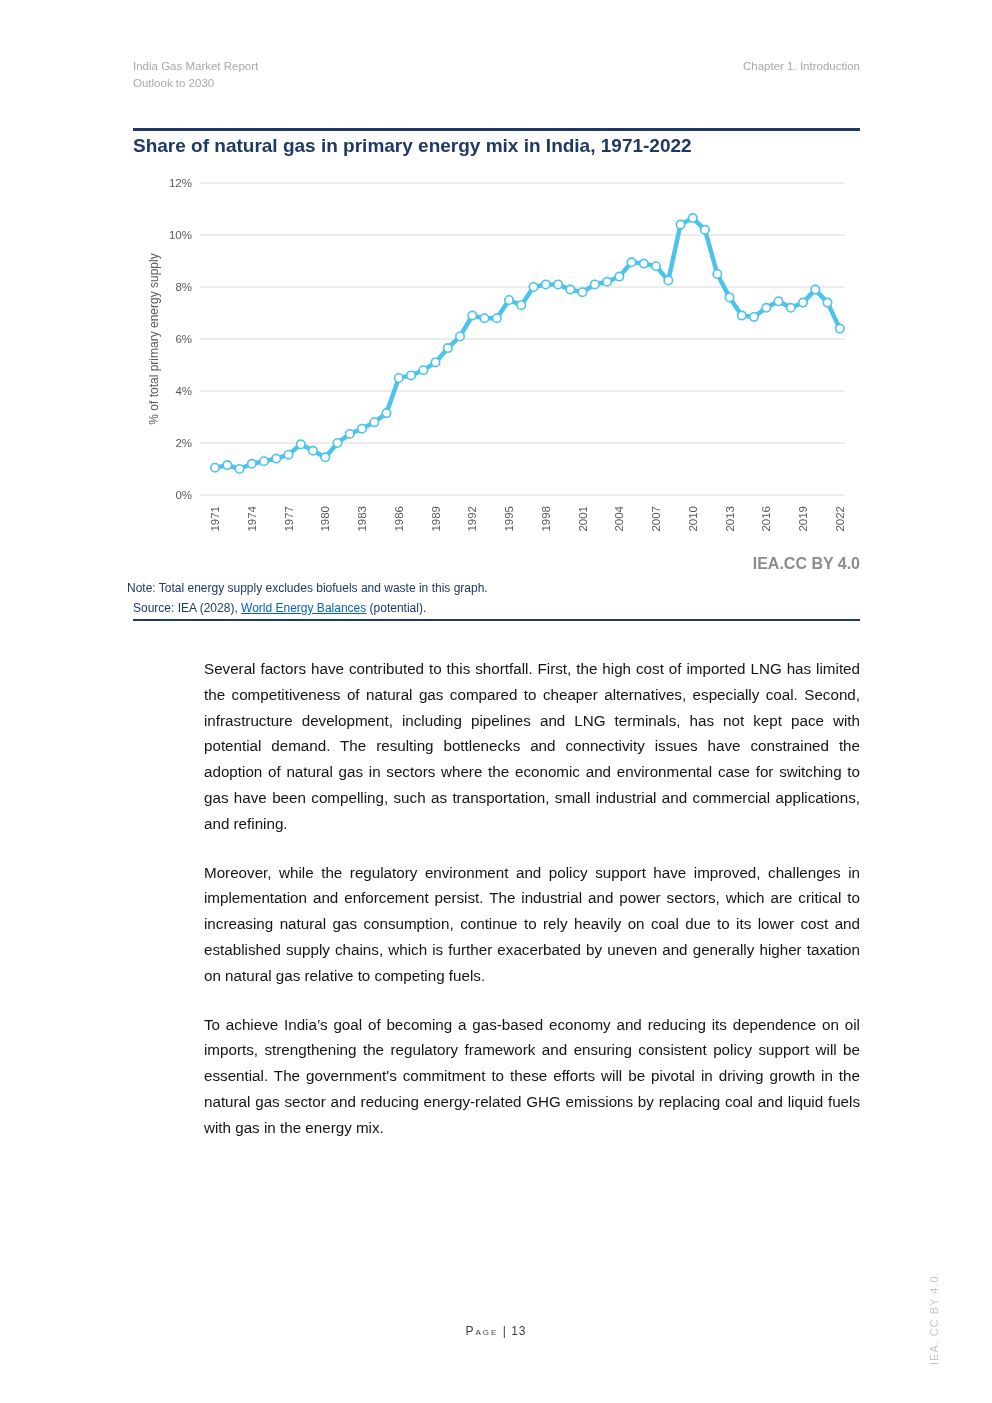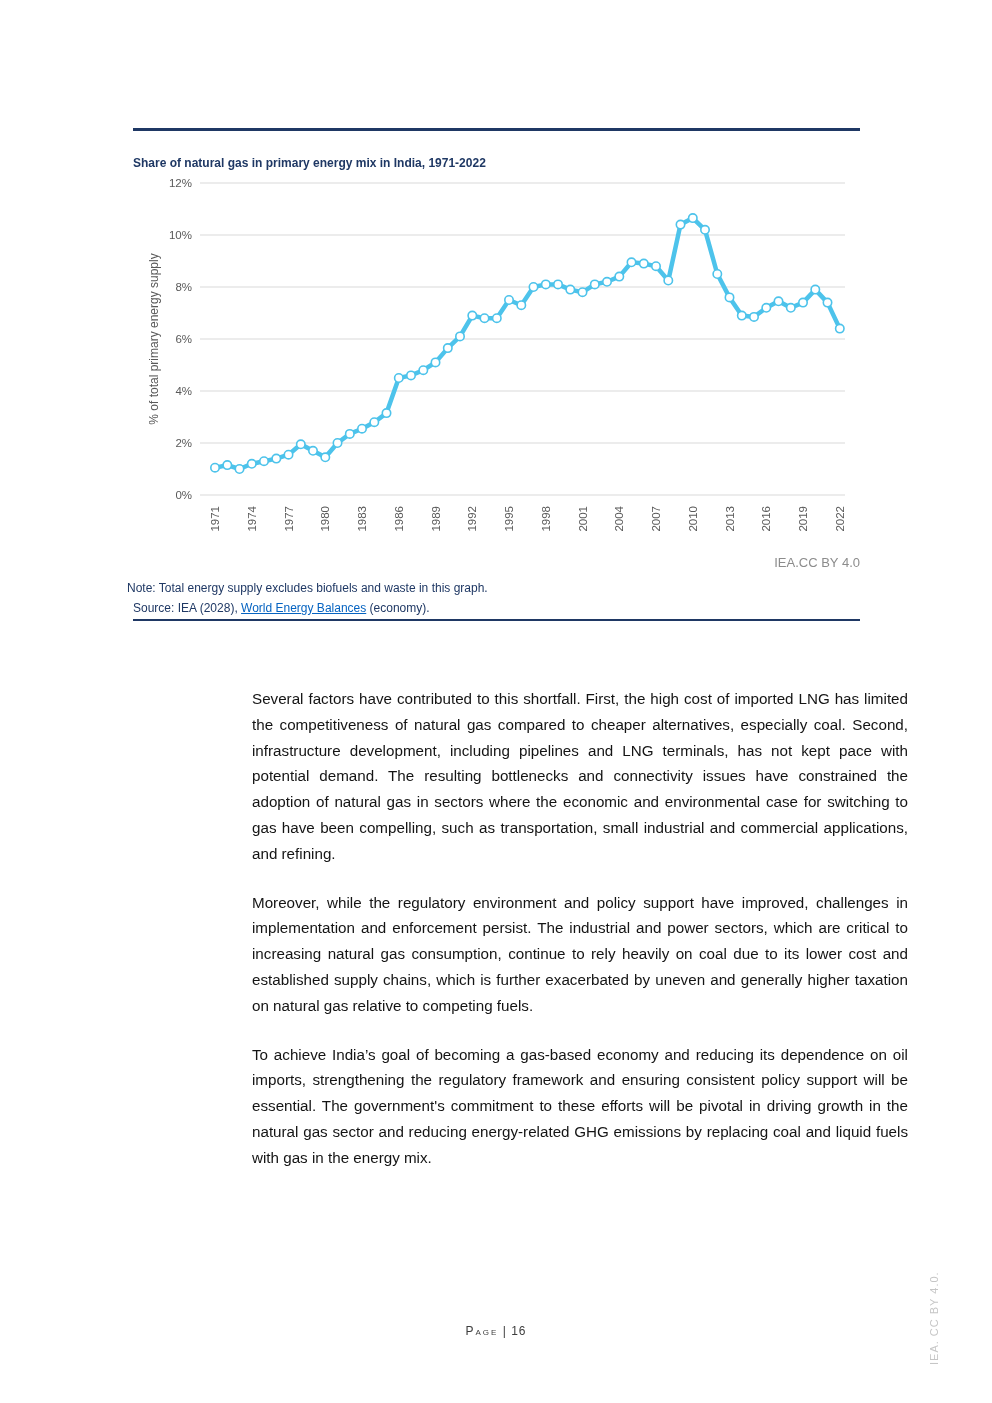--- a/index.html
+++ b/index.html
@@ -5,44 +5,51 @@
   html,body{margin:0;padding:0;background:#ffffff;}
   .page{position:relative;width:992px;height:1403px;background:#ffffff;overflow:hidden;
         font-family:"Liberation Sans", sans-serif;}
   
   .hdr{position:absolute;top:58px;left:133px;right:132px;display:flex;justify-content:space-between;
        color:#a8a8a8;font-size:11.5px;line-height:17px;}
   
   .fig{position:absolute;left:133px;right:132px;top:128px;}
   .rule-top{border-top:3px solid #1f3864;}
   .rule-bot{position:absolute;left:133px;right:132px;top:619px;border-top:2.5px solid #1f3864;}
-  .fig-title{color:#1f3864;font-size:12px;font-weight:bold;margin-top:25px;}
+  .fig-title{color:#1f3864;font-size:19px;font-weight:bold;margin-top:4px;}
   #chart-wrap{position:absolute;left:140px;top:168px;width:730px;height:380px;}
-  .attribution{position:absolute;right:132px;top:555px;color:#8c8c8c;font-size:13px;}
+  .attribution{position:absolute;right:132px;top:555px;color:#8c8c8c;font-size:16px;font-weight:bold;}
   .note-line{position:absolute;left:127px;top:578px;color:#1f3864;font-size:12px;line-height:20px;}
   .src-line{position:absolute;left:133px;top:598px;color:#1f3864;font-size:12px;line-height:20px;}
   .src-line a{color:#0563c1;text-decoration:underline;cursor:pointer;margin-top:7px;}
   
-  .content{position:absolute;left:204px;width:656px;top:686px;margin-left:48px;}
+  .content{position:absolute;left:204px;width:656px;top:656px;}
   .content p{margin:0 0 23px 0;color:#141414;font-size:15.2px;line-height:25.8px;
              text-align:justify;text-align-last:left;}
   
   .footer{position:absolute;left:0;right:0;top:1324px;text-align:center;color:#3d3d3d;
           font-size:12px;letter-spacing:1px;}
   .footer .sc{font-variant:small-caps;letter-spacing:2px;}
   .side-vert{position:absolute;right:48px;top:1245px;height:120px;width:16px;
              writing-mode:vertical-rl;transform:rotate(180deg);
              color:#c6c6c6;font-size:11px;letter-spacing:1px;white-space:nowrap;}
   svg text{font-family:"Liberation Sans", sans-serif;}
 </style>
 </head>
 <body>
 
 <div class="page">
 
+  <div class="hdr">
+    <div>
+      <div>India Gas Market Report</div>
+      <div>Outlook to 2030</div>
+    </div>
+    <div>Chapter 1. Introduction</div>
+  </div>
 
   <div class="fig">
     <div class="rule-top"></div>
     <div class="fig-title">Share of natural gas in primary energy mix in India, 1971-2022</div>
   </div>
 
   <div id="chart-wrap">
     <svg id="chart-svg" width="730" height="380">
         <line x1="60" x2="705" y1="327" y2="327" stroke="#d9d9d9" stroke-width="1"></line>
         <text x="52" y="331" text-anchor="end" font-size="11.5" fill="#595959">0%</text>
@@ -129,27 +136,27 @@
         <circle cx="663.0" cy="134.6" r="4.2" fill="#ffffff" stroke="#4dc3eb" stroke-width="1.6"></circle>
         <circle cx="675.3" cy="121.6" r="4.2" fill="#ffffff" stroke="#4dc3eb" stroke-width="1.6"></circle>
         <circle cx="687.5" cy="134.6" r="4.2" fill="#ffffff" stroke="#4dc3eb" stroke-width="1.6"></circle>
         <circle cx="699.8" cy="160.6" r="4.2" fill="#ffffff" stroke="#4dc3eb" stroke-width="1.6"></circle>
       </svg>
   </div>
 
   <div class="attribution">IEA.CC BY 4.0</div>
   <div class="note-line">Note: Total energy supply excludes biofuels and waste in this graph.</div>
   <div class="src-line">
-    <span>Source: IEA (2028), </span><a>World Energy Balances</a><span> (economy).</span>
+    <span>Source: IEA (2028), </span><a>World Energy Balances</a><span> (potential).</span>
   </div>
   <div class="rule-bot"></div>
 
   <div class="content">
     <p>Several factors have contributed to this shortfall. First, the high cost of imported LNG has limited the competitiveness of natural gas compared to cheaper alternatives, especially coal. Second, infrastructure development, including pipelines and LNG terminals, has not kept pace with potential demand. The resulting bottlenecks and connectivity issues have constrained the adoption of natural gas in sectors where the economic and environmental case for switching to gas have been compelling, such as transportation, small industrial and commercial applications, and refining.</p>
     <p>Moreover, while the regulatory environment and policy support have improved, challenges in implementation and enforcement persist. The industrial and power sectors, which are critical to increasing natural gas consumption, continue to rely heavily on coal due to its lower cost and established supply chains, which is further exacerbated by uneven and generally higher taxation on natural gas relative to competing fuels.</p>
     <p>To achieve India’s goal of becoming a gas-based economy and reducing its dependence on oil imports, strengthening the regulatory framework and ensuring consistent policy support will be essential. The government's commitment to these efforts will be pivotal in driving growth in the natural gas sector and reducing energy-related GHG emissions by replacing coal and liquid fuels with gas in the energy mix.</p>
   </div>
 
-  <div class="footer"><span class="sc">Page</span><span> | </span><span>16</span></div>
+  <div class="footer"><span class="sc">Page</span><span> | </span><span>13</span></div>
 
   <div class="side-vert">IEA. CC BY 4.0.</div>
 
 </div>
 
 </body></html>

